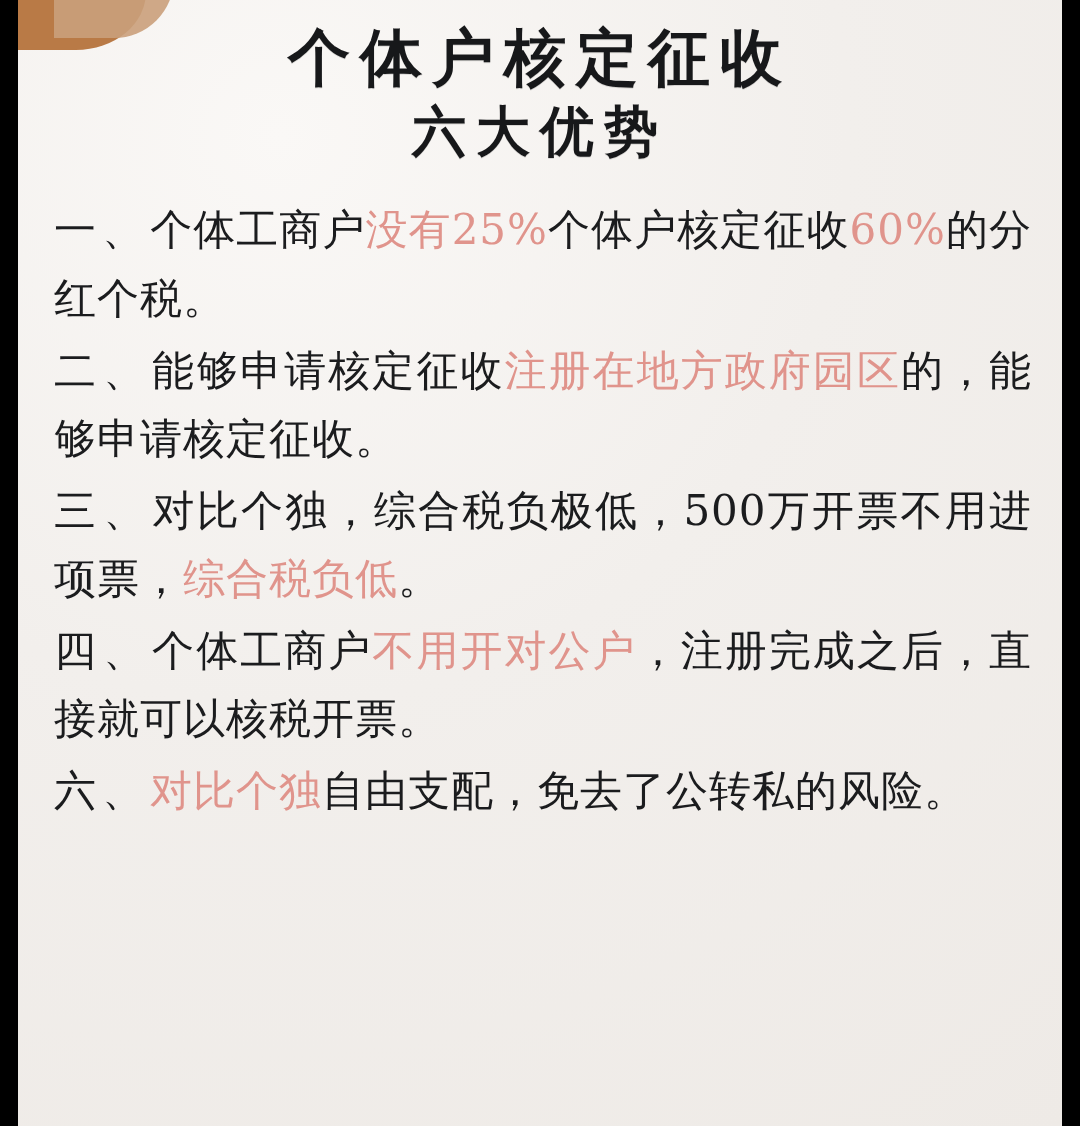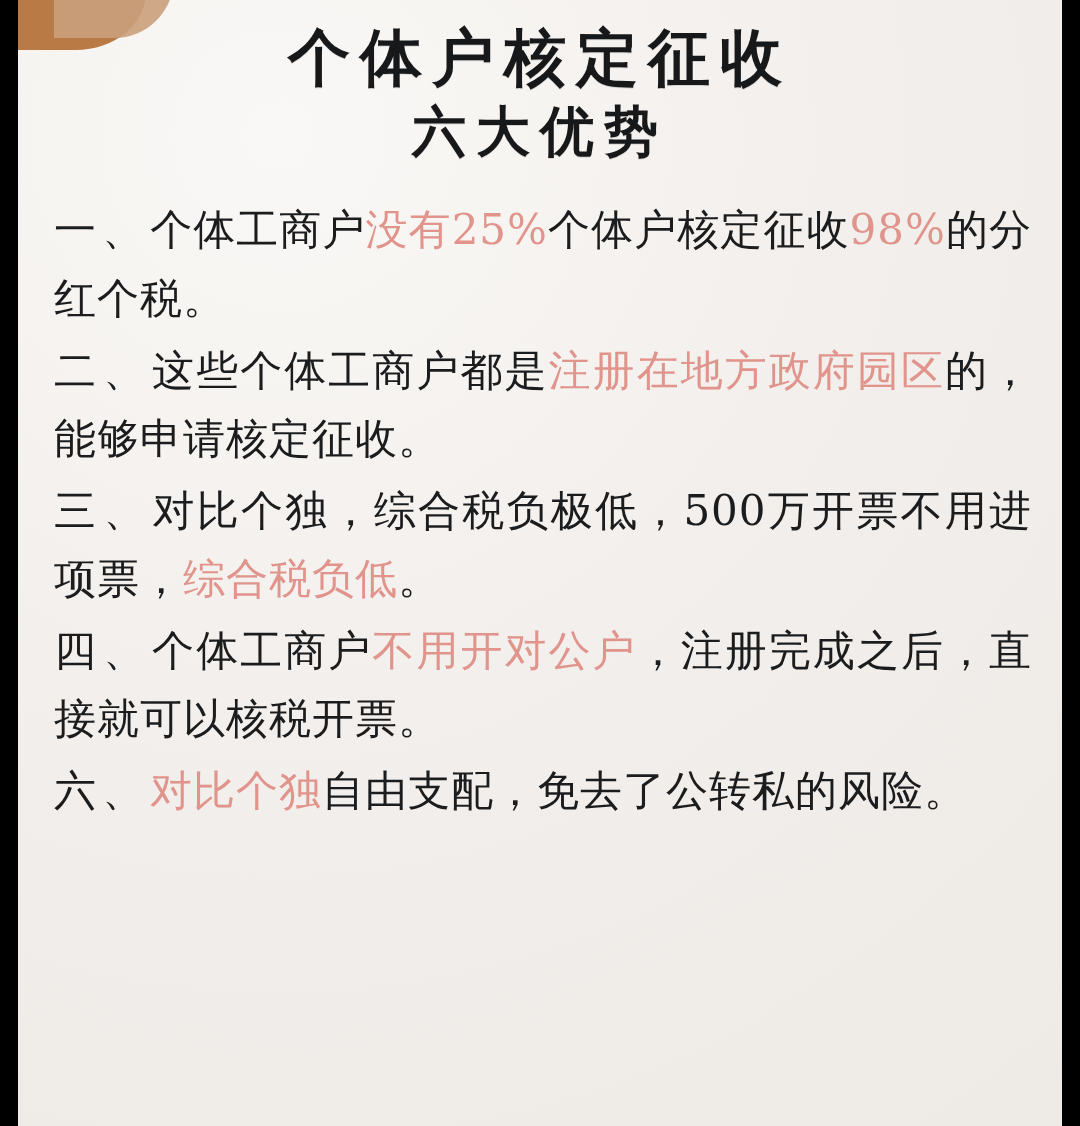--- a/index.html
+++ b/index.html
@@ -94,21 +94,21 @@
 
     <div class="corner-swatch"></div>
     <div class="corner-swatch light"></div>
 
     <div class="title-block">
       <div class="title-line l1">个体户核定征收</div>
       <div class="title-line l2">六大优势</div>
     </div>
 
     <div class="body-block">
-      <p class="para" id="item-0"><span class="marker">一、</span><span>个体工商户</span><span class="hl">没有</span><span class="hl">25%</span><span>个体户核定征收</span><span class="hl">98%</span><span>的分红个税。</span></p>
-      <p class="para" id="item-1"><span class="marker">二、</span><span>这些个体工商户都是</span><span class="hl">注册在地方政府园区</span><span>的，能够申请核定征收。</span></p>
+      <p class="para" id="item-0"><span class="marker">一、</span><span>个体工商户</span><span class="hl">没有</span><span class="hl">25%</span><span>个体户核定征收</span><span class="hl">60%</span><span>的分红个税。</span></p>
+      <p class="para" id="item-1"><span class="marker">二、</span><span>能够申请核定征收</span><span class="hl">注册在地方政府园区</span><span>的，能够申请核定征收。</span></p>
       <p class="para" id="item-2"><span class="marker">三、</span><span>对比个独，综合税负极低，500万开票不用进项票，</span><span class="hl">综合税负低</span><span>。</span></p>
       <p class="para" id="item-3"><span class="marker">四、</span><span>个体工商户</span><span class="hl">不用开对公户</span><span>，注册完成之后，直接就可以核税开票。</span></p>
       <p class="para" id="item-5"><span class="marker">六、</span><span class="hl">对比个独</span><span>自由支配，免去了公转私的风险。</span></p>
     </div>
 
   </div>
 </div>
 
 </body></html>

